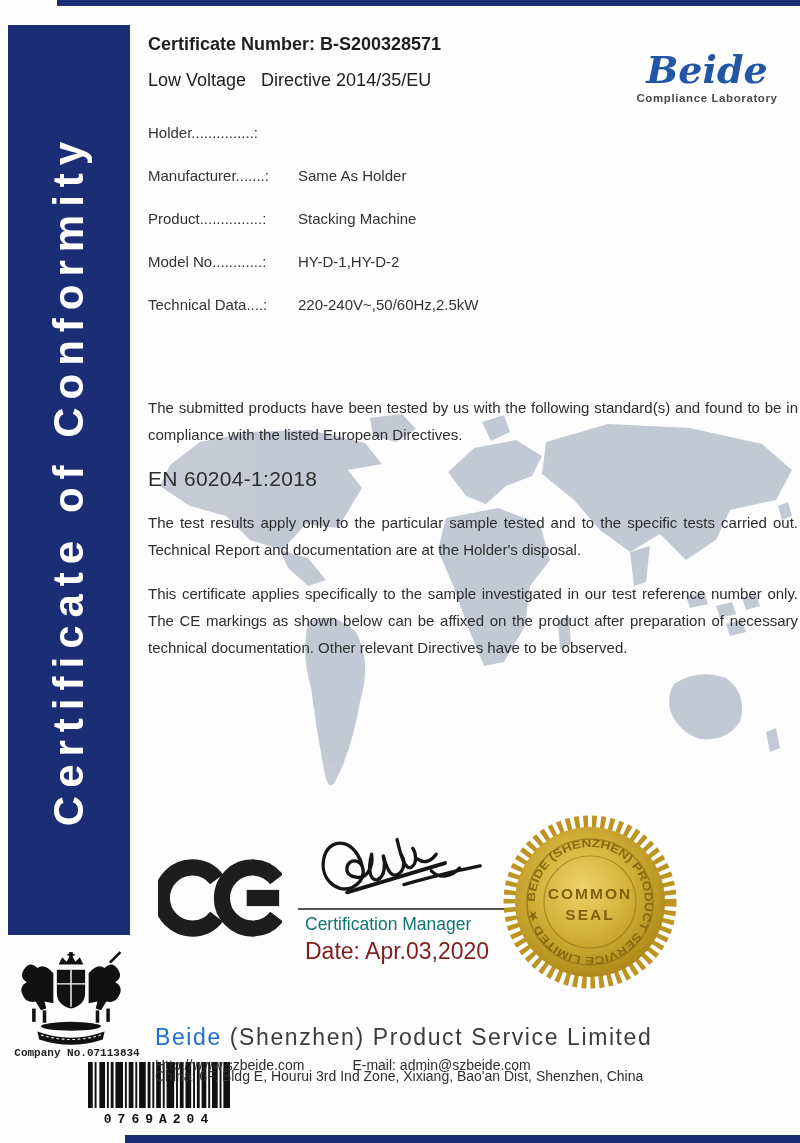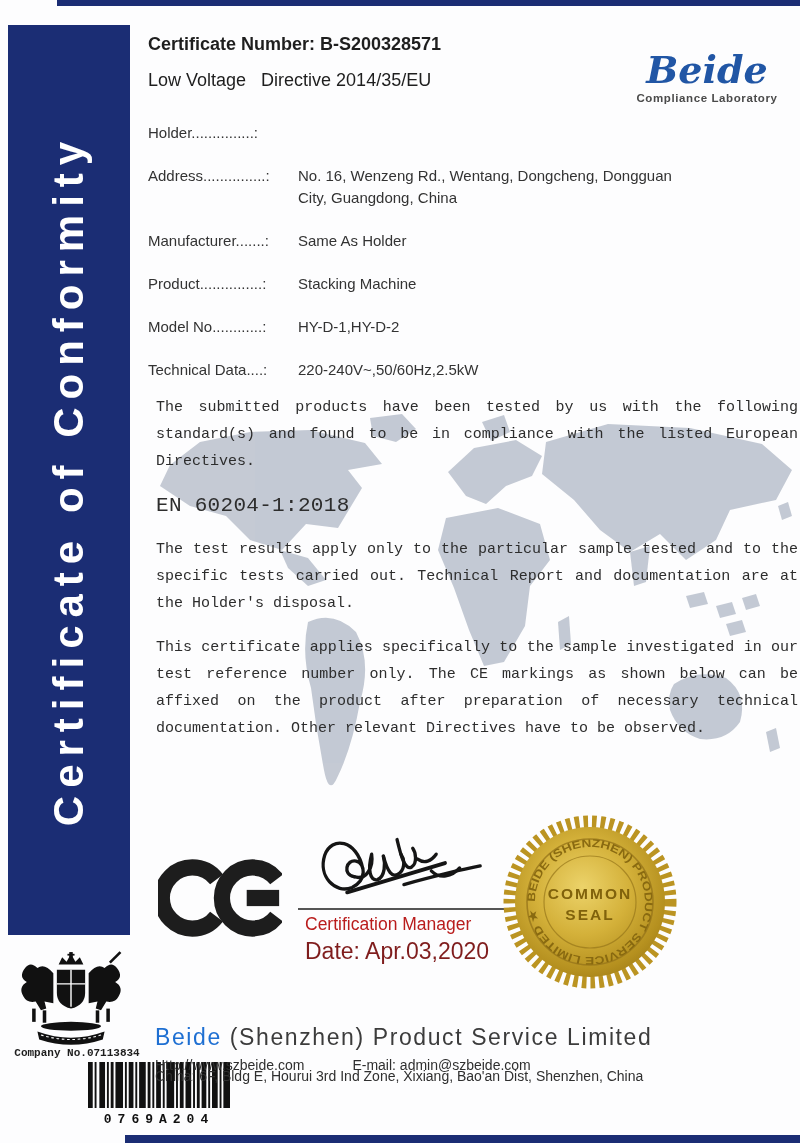--- a/index.html
+++ b/index.html
@@ -33,31 +33,31 @@
   .logo-tagline{font-size:11.5px;font-weight:bold;color:#4a4a4a;letter-spacing:.6px;margin-top:2px;}
 
   
   .fields{position:absolute;left:148px;top:122px;width:648px;}
   .field-row{display:flex;margin-bottom:21px;font-size:15px;color:#333;line-height:22px;}
   .field-label{width:150px;flex:none;}
   .field-value{max-width:388px;}
 
   
   .bodytext{position:absolute;left:148px;top:394px;width:650px;z-index:1;font-size:15px;color:#2d2d2d;line-height:27px;}
-  .bodytext p{margin:0 0 17px 8px;text-align:justify;font-family:Liberation Mono, monospace;}
+  .bodytext p{margin:0 0 17px 0;text-align:justify;}
   .standard{margin:0 0 16px 0;text-align:center;font-size:21px;letter-spacing:.3px;}
 
   
   .map{position:absolute;left:130px;top:410px;width:670px;height:390px;z-index:0;}
 
   
   .ce{position:absolute;left:158px;top:850px;width:124px;height:96px;}
   .signature{position:absolute;left:300px;top:820px;width:200px;height:88px;}
   .sig-rule{position:absolute;left:298px;top:908px;width:215px;border-top:2px solid #555;}
-  .sig-role{position:absolute;left:305px;top:914px;font-size:17.5px;color:#b91c1c;}
+  .sig-role{position:absolute;left:305px;top:914px;font-size:17.5px;color:#0f766e;}
   .sig-date{position:absolute;left:305px;top:938px;font-size:23px;color:#7f1d1d;}
 
   
   .seal{position:absolute;left:498px;top:810px;width:184px;height:184px;z-index:2;}
 
   
   .coat{position:absolute;left:18px;top:950px;width:106px;height:96px;}
   .company-no{position:absolute;left:12px;top:1047px;width:130px;text-align:center;font-size:11px;font-weight:bold;color:#1e1e1e;font-family:Liberation Mono, monospace;}
   .barcode{position:absolute;left:88px;top:1062px;width:142px;height:46px;}
   .barcode-digits{
@@ -87,24 +87,20 @@
   <div class="cert-number">Certificate Number: B-S200328571</div>
   <div class="directive">Low Voltage   Directive 2014/35/EU</div>
   <div class="logo">
     <div class="logo-name">Beide</div>
     <div class="logo-tagline">Compliance Laboratory</div>
   </div>
 
   <div class="fields">
     <div class="field-row">
       <div class="field-label">Holder...............:</div>
-    </div>
-    <div class="field-row">
-      <div class="field-label">Address...............:</div>
-      <div class="field-value">No. 16, Wenzeng Rd., Wentang, Dongcheng, Dongguan City, Guangdong, China</div>
     </div>
     <div class="field-row">
       <div class="field-label">Manufacturer.......:</div>
       <div class="field-value">Same As Holder</div>
     </div>
     <div class="field-row">
       <div class="field-label">Product...............:</div>
       <div class="field-value">Stacking Machine</div>
     </div>
     <div class="field-row">

